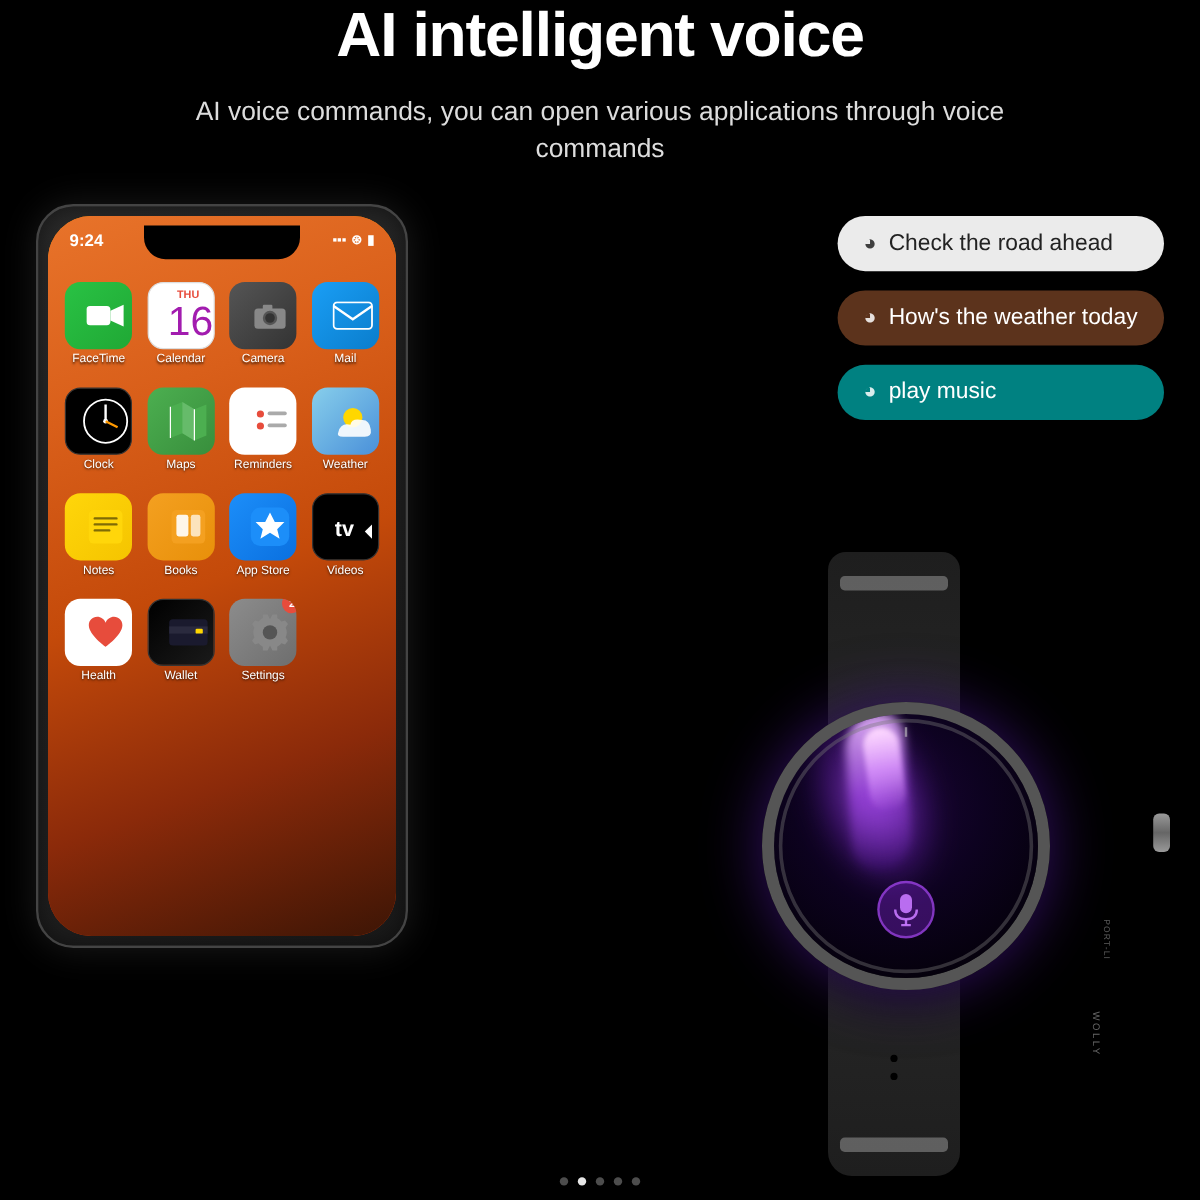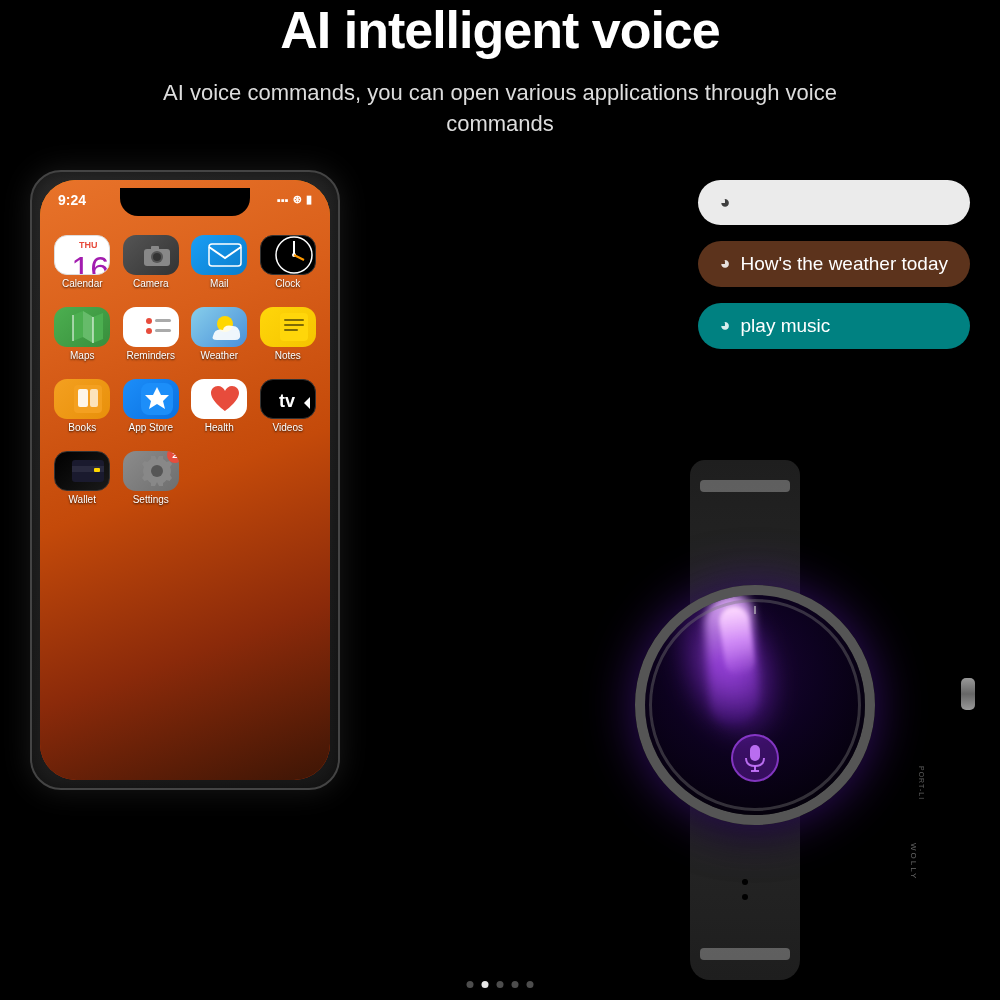--- a/index.html
+++ b/index.html
@@ -131,21 +131,21 @@
 
     .app-icon {
       display: flex;
       flex-direction: column;
       align-items: center;
       gap: 3px;
     }
 
     .app-icon-img {
       width: 56px;
-      height: 40px;
+      height: 56px;
       border-radius: 13px;
       display: flex;
       align-items: center;
       justify-content: center;
       font-size: 24px;
       position: relative;
       overflow: hidden;
       padding-left: 12px;
     }
 
@@ -331,20 +331,29 @@
             <span class="status-time">9:24</span>
             <div class="status-icons">
               <span>▪▪▪</span>
               <span>⊛</span>
               <span>▮</span>
             </div>
           </div>
 
           <div class="app-grid">
 
+            <div class="app-icon">
+              <div class="app-icon-img app-facetime">
+                <svg width="32" height="22" viewBox="0 0 32 22">
+                    <rect x="0" y="3" width="20" height="16" rx="3" fill="white"></rect>
+                    <polygon points="20,7 31,2 31,20 20,15" fill="white"></polygon>
+                  </svg>
+              </div>
+              <span class="app-label">FaceTime</span>
+            </div>
 
             <div class="app-icon">
               <div class="app-icon-img app-calendar">
                 <div class="calendar-inner">
                   <div class="cal-month">THU</div>
                   <div class="cal-day">16</div>
                 </div>
               </div>
               <span class="app-label">Calendar</span>
             </div>
@@ -446,36 +455,36 @@
                 <svg width="36" height="36" viewBox="0 0 36 36">
                     <rect x="2" y="2" width="32" height="32" rx="8" fill="#1c8ef9"></rect>
                     <path d="M18 6 L22 14 L30 14 L24 20 L26 28 L18 23 L10 28 L12 20 L6 14 L14 14 Z" fill="white"></path>
                   </svg>
               </div>
               <span class="app-label">App Store</span>
             </div>
 
 
             <div class="app-icon">
-              <div class="app-icon-img app-health" style="background:#fff;">
-                <svg width="36" height="32" viewBox="0 0 36 32">
-                    <path d="M18 28 C18 28 4 18 4 10 C4 6 7 3 11 3 C14 3 17 5 18 8 C19 5 22 3 25 3 C29 3 32 6 32 10 C32 18 18 28 18 28Z" fill="#e74c3c"></path>
-                  </svg>
-              </div>
-              <span class="app-label">Health</span>
-            </div>
-
-            <div class="app-icon">
               <div class="app-icon-img app-tv" style="background:#000;border:1px solid #333;">
                 <svg width="36" height="28" viewBox="0 0 36 28">
                     <text x="3" y="22" font-size="18" font-weight="700" fill="white">tv</text>
                     <path d="M28 18 L34 12 L34 24 Z" fill="white"></path>
                   </svg>
               </div>
               <span class="app-label">Videos</span>
+            </div>
+
+            <div class="app-icon">
+              <div class="app-icon-img app-health" style="background:#fff;">
+                <svg width="36" height="32" viewBox="0 0 36 32">
+                    <path d="M18 28 C18 28 4 18 4 10 C4 6 7 3 11 3 C14 3 17 5 18 8 C19 5 22 3 25 3 C29 3 32 6 32 10 C32 18 18 28 18 28Z" fill="#e74c3c"></path>
+                  </svg>
+              </div>
+              <span class="app-label">Health</span>
             </div>
 
             <div class="app-icon">
               <div class="app-icon-img app-wallet">
                 <svg width="36" height="30" viewBox="0 0 36 30">
                     <rect x="2" y="4" width="32" height="22" rx="3" fill="#1a1a2e"></rect>
                     <rect x="2" y="10" width="32" height="6" fill="#2a2a3e"></rect>
                     <rect x="24" y="12" width="6" height="4" rx="1" fill="#ffd700"></rect>
                   </svg>
               </div>
@@ -494,20 +503,21 @@
             </div>
 
           </div>
         </div>
       </div>
     </div>
 
     <div class="voice-bubbles">
       <div class="voice-bubble bubble-white">
         <span class="bubble-icon">◕</span>
+        <span>Check the road ahead</span>
       </div>
       <div class="voice-bubble bubble-brown">
         <span class="bubble-icon">◕</span>
         <span>How's the weather today</span>
       </div>
       <div class="voice-bubble bubble-teal">
         <span class="bubble-icon">◕</span>
         <span>play music</span>
       </div>
     </div>

